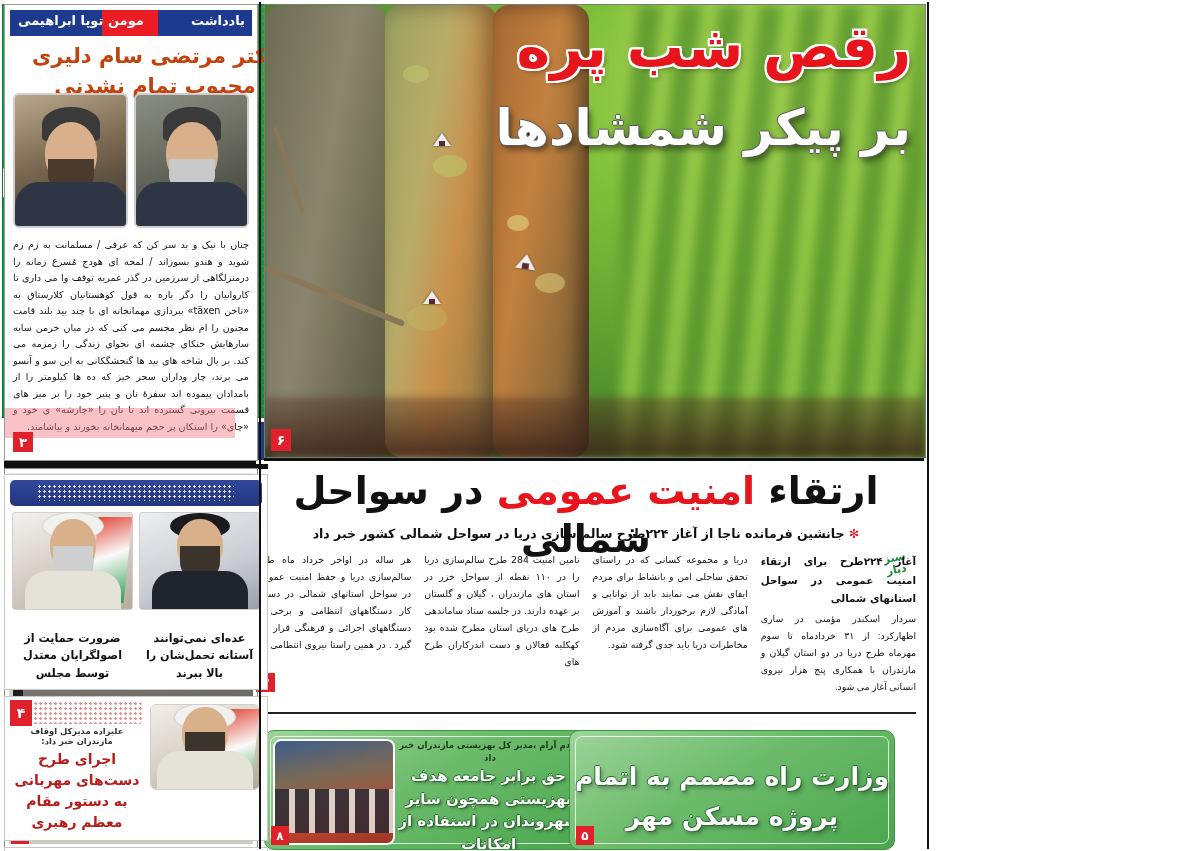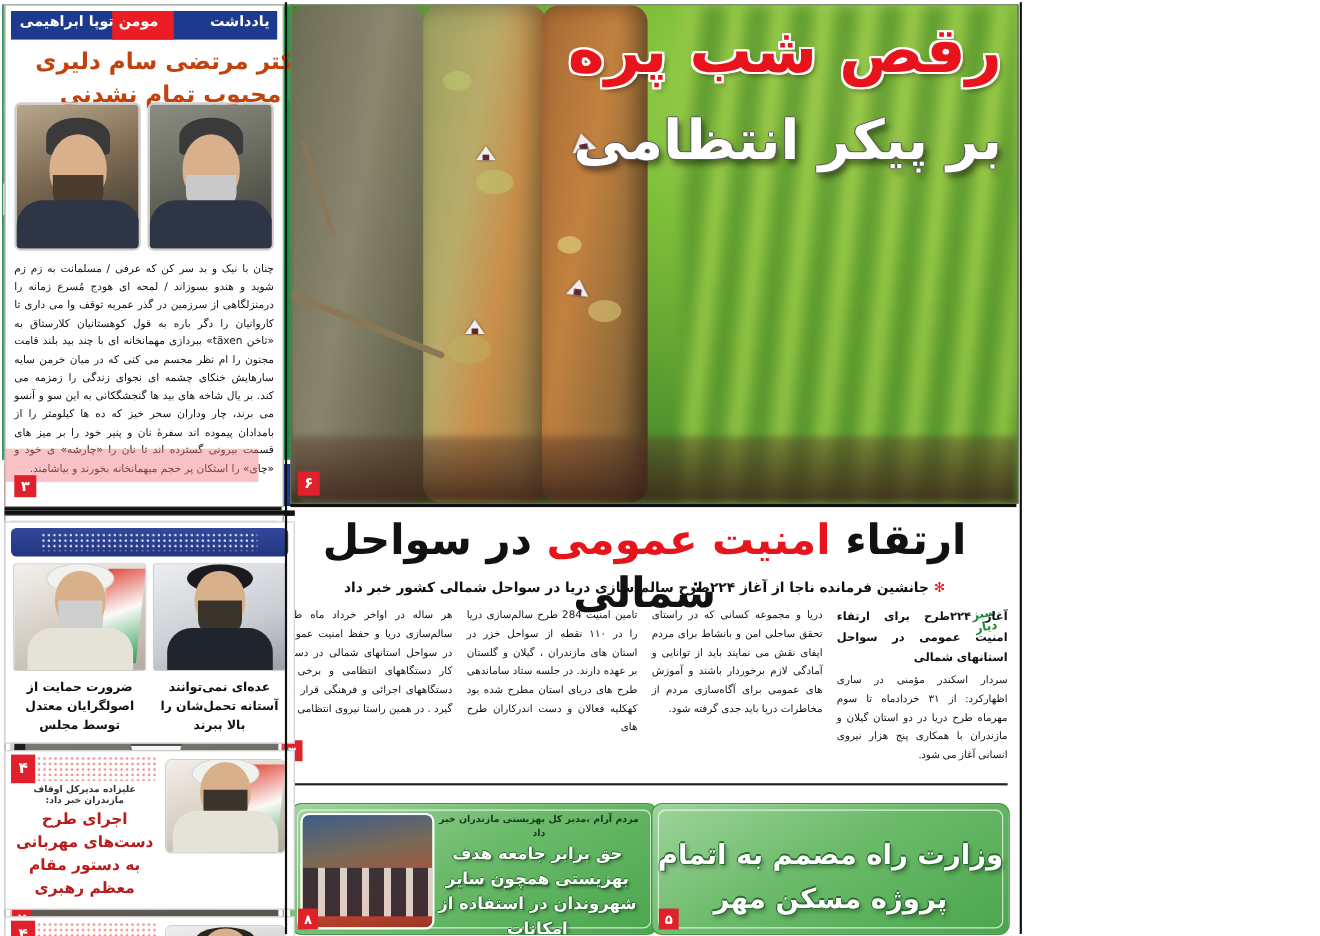--- a/index.html
+++ b/index.html
@@ -236,21 +236,21 @@
     color:#fff;font-size:12px;font-weight:bold;display:flex;align-items:center;justify-content:center;}
 
   
   .gbox{
     top:730px;height:118px;border-radius:10px;overflow:hidden;
     background:linear-gradient(150deg,#9ed49b 0%,#6cbb6b 45%,#4aa64d 100%);
     border:1px solid #3f9444;
   }
   .gbox:before{content:"";position:absolute;inset:5px;border:1.5px solid rgba(255,255,255,.75);border-radius:7px;}
   .gbox1{left:264px;width:332px;}
-  .gbox2{left:592px;width:324px;}
+  .gbox2{left:569px;width:324px;}
   .gb-kicker{position:absolute;right:12px;top:8px;width:190px;text-align:center;
     font-size:8.6px;font-weight:bold;color:#18381d;line-height:1.5;}
   .gb-title1{position:absolute;right:6px;top:34px;width:205px;text-align:center;
     font-size:15px;font-weight:bold;color:#ffffff;line-height:1.5;
     text-shadow:1px 1px 0 #2a6b30,-1px 0 0 #2a6b30,0 -1px 0 #2a6b30,2px 2px 3px rgba(0,0,0,.35);}
   .gb-title2{position:absolute;right:0;top:26px;width:324px;text-align:center;
     font-size:25px;font-weight:bold;color:#ffffff;line-height:1.6;
     text-shadow:1px 1px 0 #2a6b30,-1px 0 0 #2a6b30,0 -1px 0 #2a6b30,2px 3px 4px rgba(0,0,0,.35);}
   .gb-photo{position:absolute;left:8px;top:8px;width:118px;height:102px;border:2px solid #fff;border-radius:8px;
     background:linear-gradient(170deg,#3d5d8a 0%,#7a6a55 35%,#c0452f 75%,#9a3526 100%);overflow:hidden;}
@@ -286,21 +286,21 @@
   .cl-turban.white{background:#f1f1ef;border:1px solid #d4d4d2;}
   .cl-beard{position:absolute;left:50%;top:52%;transform:translate(-50%,-50%);
     width:40px;height:34px;border-radius:0 0 50% 50%;background:#cfcfcf;}
   .cl-beard.dk{background:#3b342c;}
   .cl-body{position:absolute;left:50%;bottom:0;transform:translateX(-50%);
     width:96px;height:38px;border-radius:22px 22px 0 0;background:#20242c;}
   .cl-body.tan{background:#e5e2d8;}
   .flag{position:absolute;right:4px;top:4px;width:34px;height:86px;
     background:linear-gradient(160deg,#e03a2c 0%,#ffffff 45%,#1f9a4a 100%);
     transform:skewX(-6deg);opacity:.9;}
-  .sb-cap{font-size:11.2px;font-weight:bold;color:#111;line-height:1.55;text-align:center;padding-top:6px;}
+  .sb-cap{font-size:11.2px;font-weight:bold;color:#111;line-height:1.55;text-align:center;padding-top:20px;}
 
   .sb-row{position:relative;border:1px solid #c8c8c8;background:#fff;margin-bottom:6px;padding:7px;display:flex;gap:8px;direction:rtl;}
   .sb-row .thumb{width:108px;height:84px;border:1px solid #cfcfcf;border-radius:6px;overflow:hidden;position:relative;flex:0 0 auto;}
   .sb-row .txt{flex:1;position:relative;}
   .sb-dots{position:absolute;right:0;top:-2px;width:128px;height:22px;border-radius:3px;
     background-image:radial-gradient(circle at 1.6px 1.6px,#f08a86 1.1px,transparent 1.4px);
     background-size:5px 5px;}
   .sb-badge{position:absolute;left:-2px;top:-4px;width:22px;height:26px;background:#e0202a;color:#fff;
     font-size:14px;font-weight:bold;display:flex;align-items:center;justify-content:center;}
   .sb-kick{margin-top:22px;font-size:8.4px;color:#333;text-align:center;font-weight:bold;}
@@ -393,21 +393,21 @@
         <i></i>
       </div>
     <div class="moth" style="left:252px;top:250px;transform:rotate(8deg) scale(1.15);">
         <i></i>
       </div>
     <div class="moth" style="left:158px;top:286px;">
         <i></i>
       </div>
     <div class="mp-ground"></div>
     <div class="mp-h1 rtl">رقص شب پره</div>
-    <div class="mp-h2 rtl">بر پیکر انتظامی</div>
+    <div class="mp-h2 rtl">بر پیکر شمشادها</div>
     <div class="mp-num rtl">۶</div>
   </div>
 
   <div class="abs artwrap">
     <div class="art-h1 rtl">
       <span>ارتقاء </span><em>امنیت عمومی</em><span> در سواحل شمالی</span>
     </div>
     <div class="art-sub rtl">
       <span class="star">✻</span>
       <span>جانشین فرمانده ناجا از آغاز ۲۲۴طرح سالم سازی دریا در سواحل شمالی کشور خبر داد</span>

